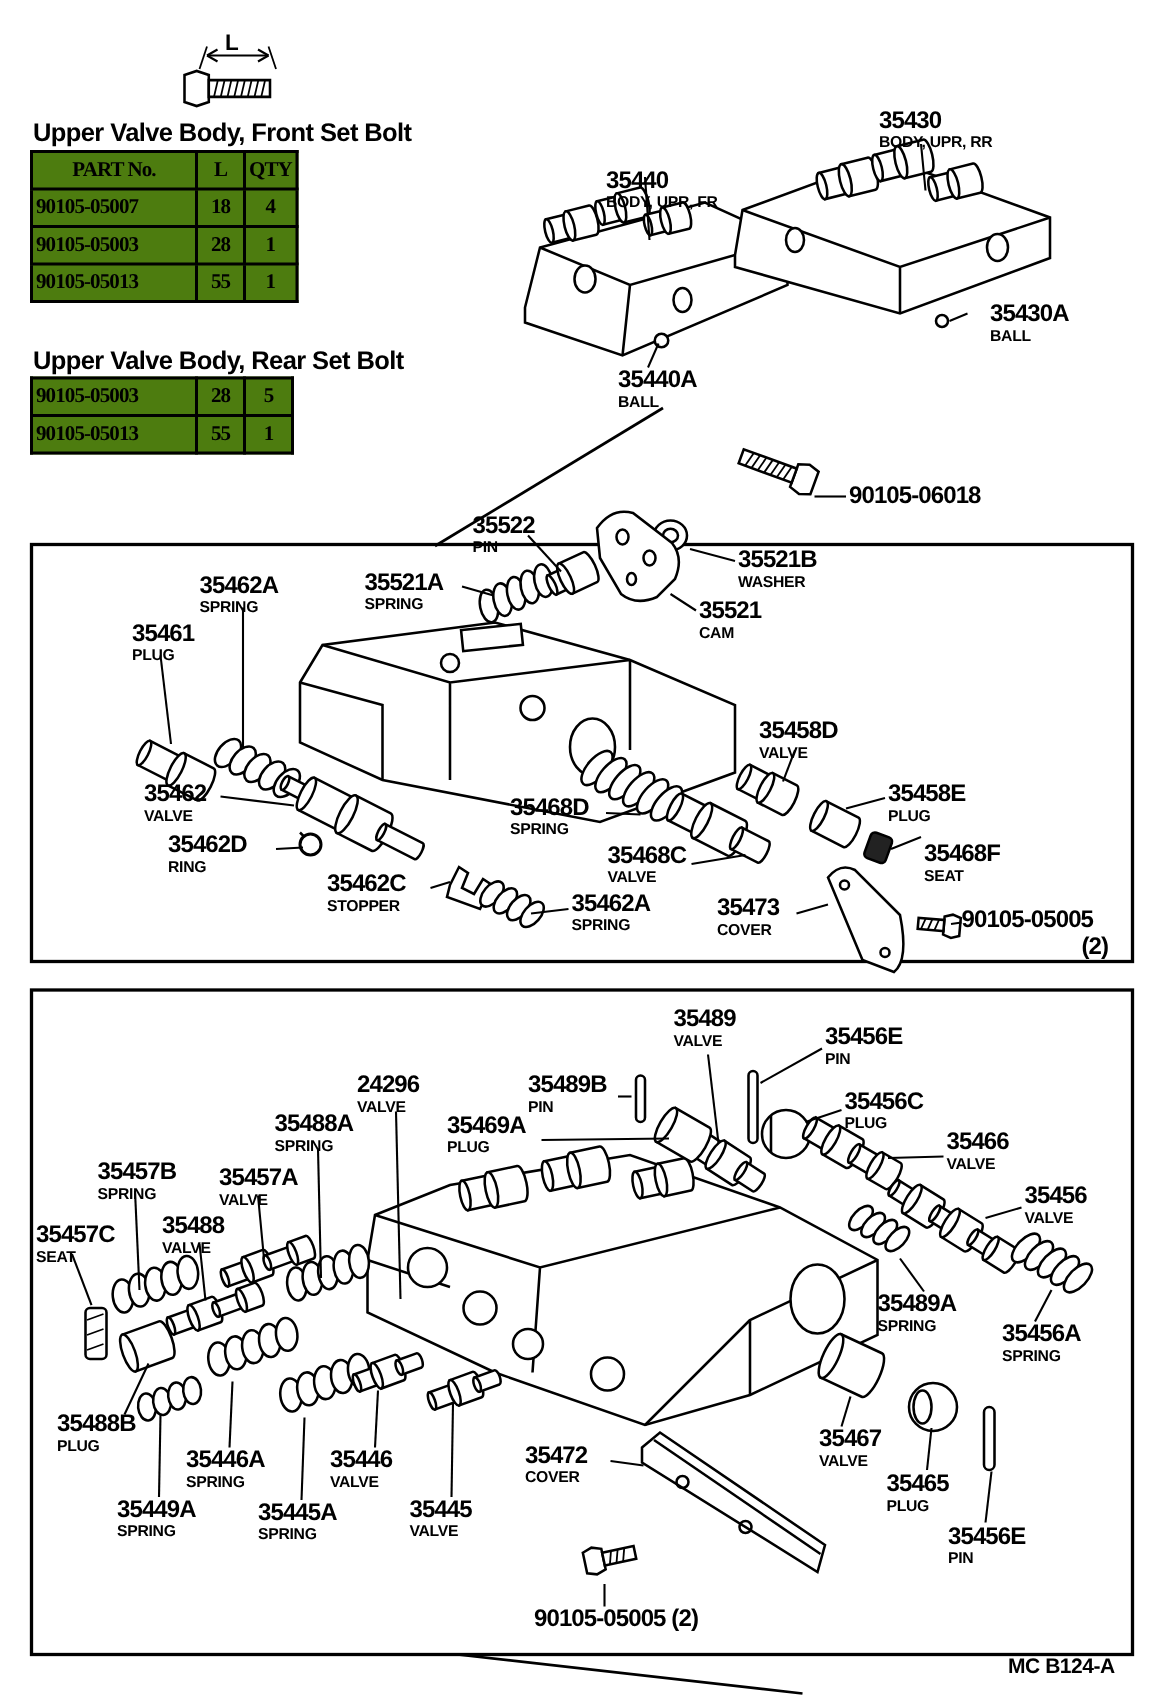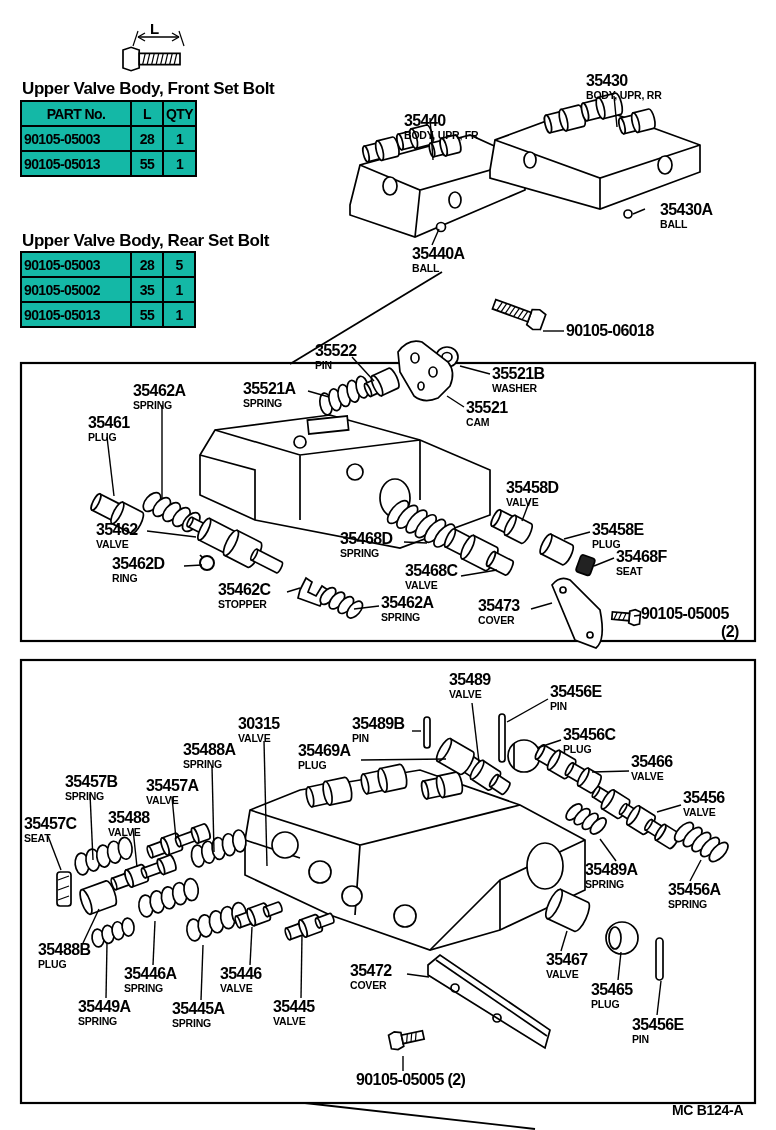--- a/index.html
+++ b/index.html
@@ -1,20 +1,20 @@
 <!DOCTYPE html>
 <html><head>
 <meta charset="utf-8">
 <style>
   html,body{margin:0;padding:0;background:#fff;}
   .page{position:relative;width:776px;height:1130px;background:#fff;overflow:hidden;
         font-family:"Liberation Sans",sans-serif;color:#000;}
   #art{position:absolute;left:0;top:0;z-index:1;}
   .tbl-title{position:absolute;z-index:2;font-size:17px;font-weight:bold;letter-spacing:-0.4px;white-space:nowrap;}
-  table.parts{position:absolute;z-index:2;border-collapse:collapse;background:#14b8a6;}
+  table.parts{position:absolute;z-index:2;border-collapse:collapse;background:#4d7c0f;font-family:Liberation Serif, serif;}
   table.parts td,table.parts th{border:2px solid #000;font-weight:bold;padding:0 2px;height:23px;
         font-size:14px;letter-spacing:-0.6px;white-space:nowrap;}
   table.parts th{font-size:14px;}
   td.c{ text-align:center;width:26px;font-size:15px;}
   td.p{ width:104px;text-align:left;}
   .plabel{position:absolute;z-index:3;font-weight:bold;line-height:1;white-space:nowrap;}
   .plabel .num{font-size:16px;letter-spacing:-0.6px;}
   .plabel .sub{font-size:10.5px;letter-spacing:-0.2px;margin-top:1px;}
   .dim-l{position:absolute;z-index:3;font-size:15px;font-weight:bold;}
   .footer-code{position:absolute;z-index:3;font-size:14px;font-weight:bold;letter-spacing:-0.3px;}
@@ -468,20 +468,25 @@
   <div class="tbl-title" style="left:22px;top:79px">Upper Valve Body, Front Set Bolt</div>
 
   <table class="parts" style="left:20px;top:100px">
     <tbody>
         <tr>
       <th class="p">PART No.</th>
       <th class="c">L</th>
       <th class="c">QTY</th>
     </tr>
     <tr>
+      <td class="p">90105-05007</td>
+      <td class="c">18</td>
+      <td class="c">4</td>
+        </tr>
+    <tr>
       <td class="p">90105-05003</td>
       <td class="c">28</td>
       <td class="c">1</td>
         </tr>
     <tr>
       <td class="p">90105-05013</td>
       <td class="c">55</td>
       <td class="c">1</td>
         </tr>
   </tbody>
@@ -490,25 +495,20 @@
   <div class="tbl-title" style="left:22px;top:231px">Upper Valve Body, Rear Set Bolt</div>
 
   <table class="parts" style="left:20px;top:251px">
     <tbody>
         <tr>
       <td class="p">90105-05003</td>
       <td class="c">28</td>
       <td class="c">5</td>
         </tr>
     <tr>
-      <td class="p">90105-05002</td>
-      <td class="c">35</td>
-      <td class="c">1</td>
-        </tr>
-    <tr>
       <td class="p">90105-05013</td>
       <td class="c">55</td>
       <td class="c">1</td>
         </tr>
   </tbody>
     </table>
 
   <div id="labels">
       <div class="plabel" style="left: 404px; top: 90px; margin-top: 23px;">
         <div class="num">35440</div>
@@ -578,21 +578,21 @@
         <div class="sub">VALVE</div>
       </div>
       <div class="plabel" style="left: 506px; top: 480px;">
         <div class="num">35458D</div>
         <div class="sub">VALVE</div>
       </div>
       <div class="plabel" style="left: 592px; top: 522px;">
         <div class="num">35458E</div>
         <div class="sub">PLUG</div>
       </div>
-      <div class="plabel" style="left: 616px; top: 549px;">
+      <div class="plabel" style="left: 616px; top: 562px;">
         <div class="num">35468F</div>
         <div class="sub">SEAT</div>
       </div>
       <div class="plabel" style="left: 478px; top: 598px;">
         <div class="num">35473</div>
         <div class="sub">COVER</div>
       </div>
       <div class="plabel" style="left: 641px; top: 606px;">
         <div class="num">90105-05005</div>
       </div>
@@ -605,21 +605,21 @@
       </div>
       <div class="plabel" style="left: 550px; top: 684px;">
         <div class="num">35456E</div>
         <div class="sub">PIN</div>
       </div>
       <div class="plabel" style="left: 352px; top: 716px;">
         <div class="num">35489B</div>
         <div class="sub">PIN</div>
       </div>
       <div class="plabel" style="left: 238px; top: 716px;">
-        <div class="num">30315</div>
+        <div class="num">24296</div>
         <div class="sub">VALVE</div>
       </div>
       <div class="plabel" style="left: 298px; top: 743px;">
         <div class="num">35469A</div>
         <div class="sub">PLUG</div>
       </div>
       <div class="plabel" style="left: 563px; top: 727px;">
         <div class="num">35456C</div>
         <div class="sub">PLUG</div>
       </div>

